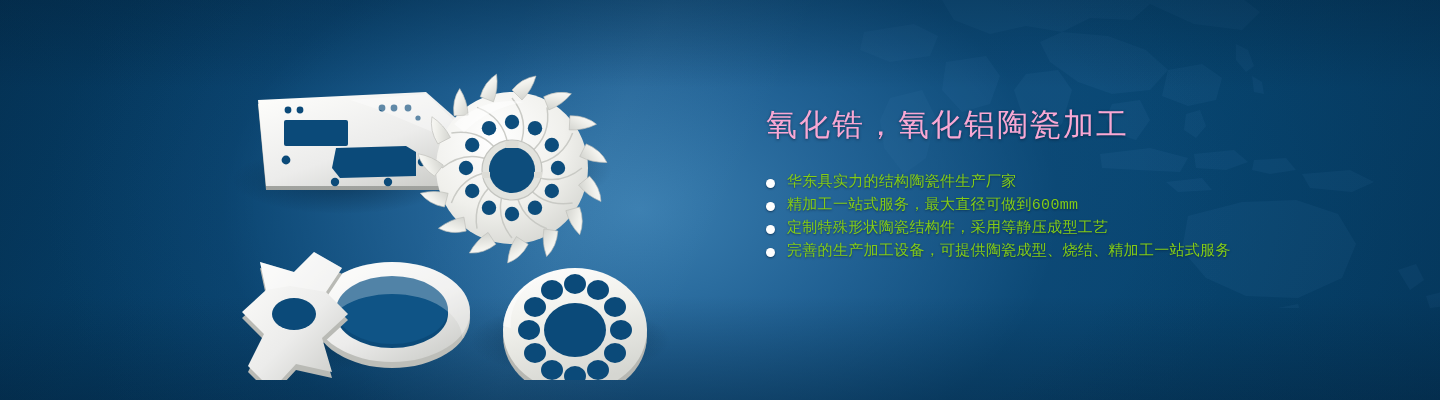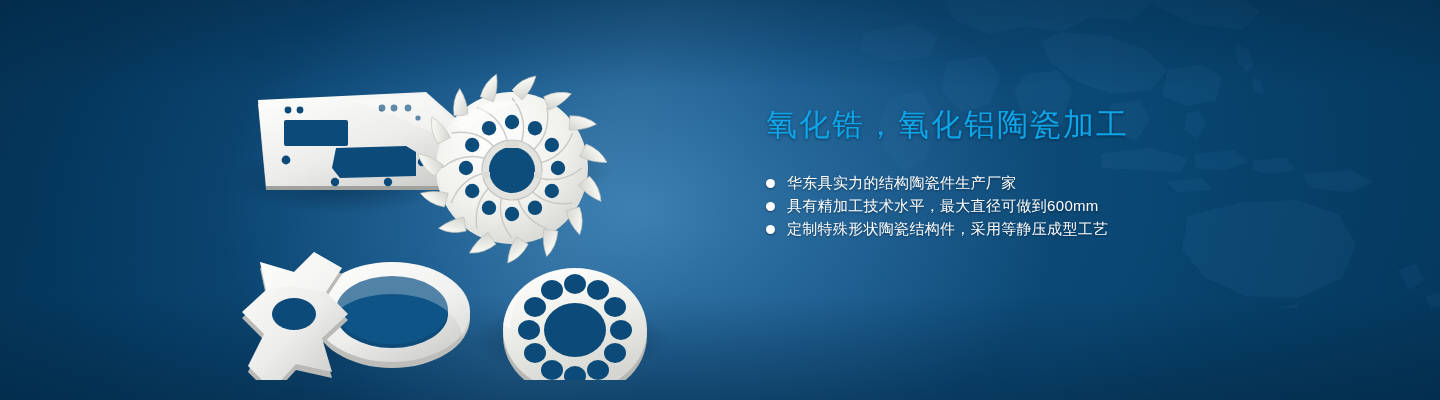--- a/index.html
+++ b/index.html
@@ -46,36 +46,36 @@
     transform:rotate(-4deg);
   }
 
   
   .products{position:absolute;left:230px;top:40px;width:500px;height:340px;}
   .products svg{width:100%;height:100%;display:block;}
 
   
   .copy{position:absolute;left:766px;top:104px;width:620px;}
   .headline{
-    font-size:31px;line-height:42px;letter-spacing:2px;color:#0ea5e9;
+    font-size:31px;line-height:42px;letter-spacing:2px;color:#f9a8d4;
     font-weight:400;margin:0 0 26px 0;white-space:nowrap;
     text-shadow:0 1px 3px rgba(0,18,36,.55);
   }
   .bullets{list-style:none;margin:0;padding:0;}
   .bullet{
     display:flex;align-items:center;height:22px;margin-bottom:1px;
   }
   .dot{
     width:9px;height:9px;border-radius:50%;background:#ffffff;
     flex:0 0 9px;margin-right:12px;
     box-shadow:0 1px 2px rgba(0,20,40,.5);
   }
   .btext{
-    font-size:15px;line-height:22px;color:#ffffff;white-space:nowrap;
-    letter-spacing:.3px;text-shadow:0 1px 2px rgba(0,18,36,.5);
+    font-size:15px;line-height:22px;color:#84cc16;white-space:nowrap;
+    letter-spacing:.3px;text-shadow:0 1px 2px rgba(0,18,36,.5);font-family:Liberation Mono, monospace;
   }
 </style>
 </head>
 <body>
 
 <div class="banner">
 
   <div class="bg-base"></div>
 
   <div class="worldmap">
@@ -279,22 +279,26 @@
 
   <div class="copy">
     <h1 class="headline">氧化锆，氧化铝陶瓷加工</h1>
     <ul class="bullets">
       <li class="bullet">
         <span class="dot"></span>
         <span class="btext">华东具实力的结构陶瓷件生产厂家</span>
       </li>
       <li class="bullet">
         <span class="dot"></span>
-        <span class="btext">具有精加工技术水平，最大直径可做到600mm</span>
+        <span class="btext">精加工一站式服务，最大直径可做到600mm</span>
       </li>
       <li class="bullet">
         <span class="dot"></span>
         <span class="btext">定制特殊形状陶瓷结构件，采用等静压成型工艺</span>
       </li>
+      <li class="bullet">
+        <span class="dot"></span>
+        <span class="btext">完善的生产加工设备，可提供陶瓷成型、烧结、精加工一站式服务</span>
+      </li>
     </ul>
   </div>
 
 </div>
 
 </body></html>

